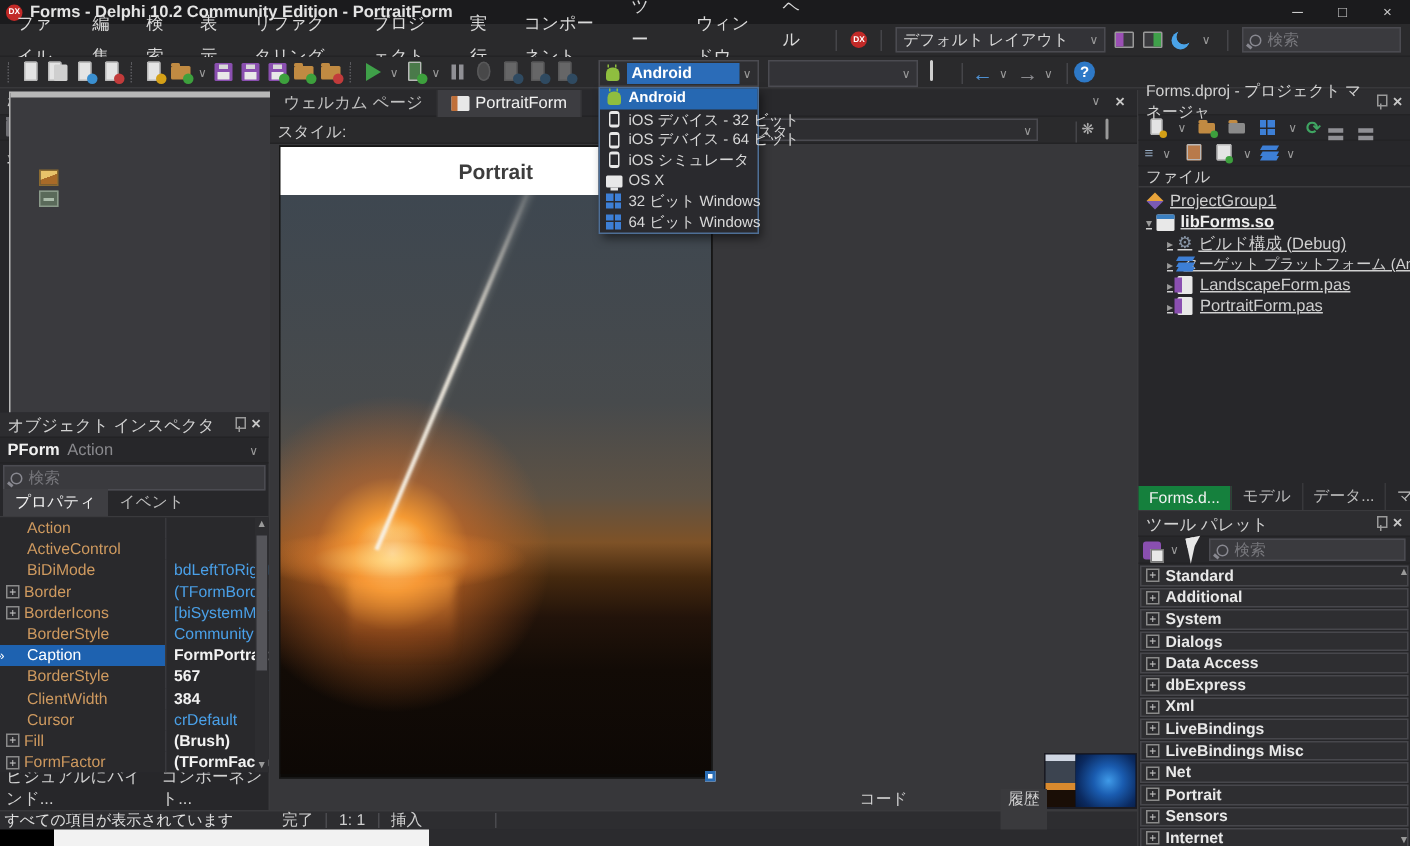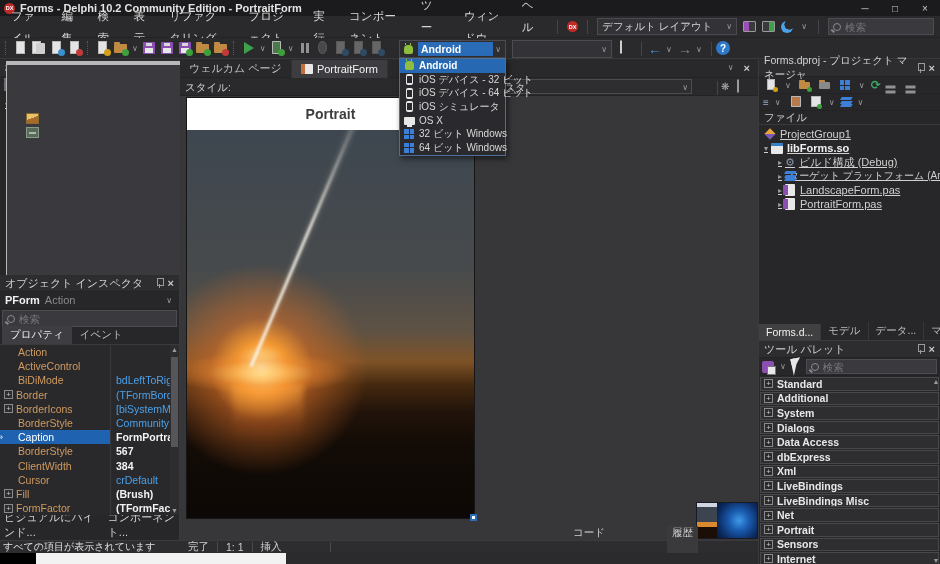--- a/index.html
+++ b/index.html
@@ -172,21 +172,21 @@
   .gear-ic { color:#8a97a8; font-size:11px; line-height:1; }
   .layers-ic { width:11px; height:10px; position:relative; }
   .layers-ic i { position:absolute; left:0; width:11px; height:2.5px; background:#3d7fd6; transform:skewX(-30deg); }
   .layers-ic i:nth-child(1){top:0;} .layers-ic i:nth-child(2){top:3.5px;} .layers-ic i:nth-child(3){top:7px;}
   .unit-ic { width:10px; height:12px; background:#e8e8e8; border-radius:1px; position:relative; }
   .unit-ic::before { content:""; position:absolute; left:-2px; top:1px; width:5px; height:10px; background:#8a4fb0; }
   .bold-node { font-weight:bold; color:#f0f0f0; }
 
   .ptabs { height:18px; display:flex; align-items:flex-end; border-bottom:1px solid #3a3a3d; margin-top:97px; }
   .ptab { padding:2px 7px; font-size:10.5px; color:#bdbdbd; border-right:1px solid #38383b; white-space:nowrap; }
-  .ptab.active { background:#404040; color:#f2f2f2;margin-top:26px; }
+  .ptab.active { background:#15803d; color:#f2f2f2;margin-top:26px; }
 
   
   .tp-tb { height:18px; display:flex; align-items:center; gap:4px; padding:0 3px; border-bottom:1px solid #232325; }
   .pkg-ic { width:12px; height:12px; background:#8a4fb0; border-radius:2px; position:relative; }
   .pkg-ic::after { content:""; position:absolute; right:-2px; bottom:-2px; width:7px; height:7px; background:#e8e8e8; border:1px solid #777; }
   .cursor-ic { width:0; height:0; border-left:5px solid #e8e8e8; border-right:5px solid transparent; border-bottom:11px solid transparent; border-top:6px solid #e8e8e8; transform:rotate(-12deg); }
   .cats { padding:1px 1px 0 1px; position:relative; }
   .cat { height:13.6px; border:1px solid #47474c; background:#2e2e31; display:flex; align-items:center; padding:0 3px; margin-bottom:1px; font-size:10.5px; font-weight:bold; color:#e8e8e8; white-space:nowrap; overflow:hidden; }
   .cat .plusbox { width:9px; height:9px; border:1px solid #8a8a8a; font-size:8px; line-height:7px; text-align:center; margin-right:4px; flex:none; color:#c8c8c8; font-weight:normal; background:#2a2a2d; }
   .tp-scroll { position:absolute; right:0; top:0; width:8px; bottom:0; }

